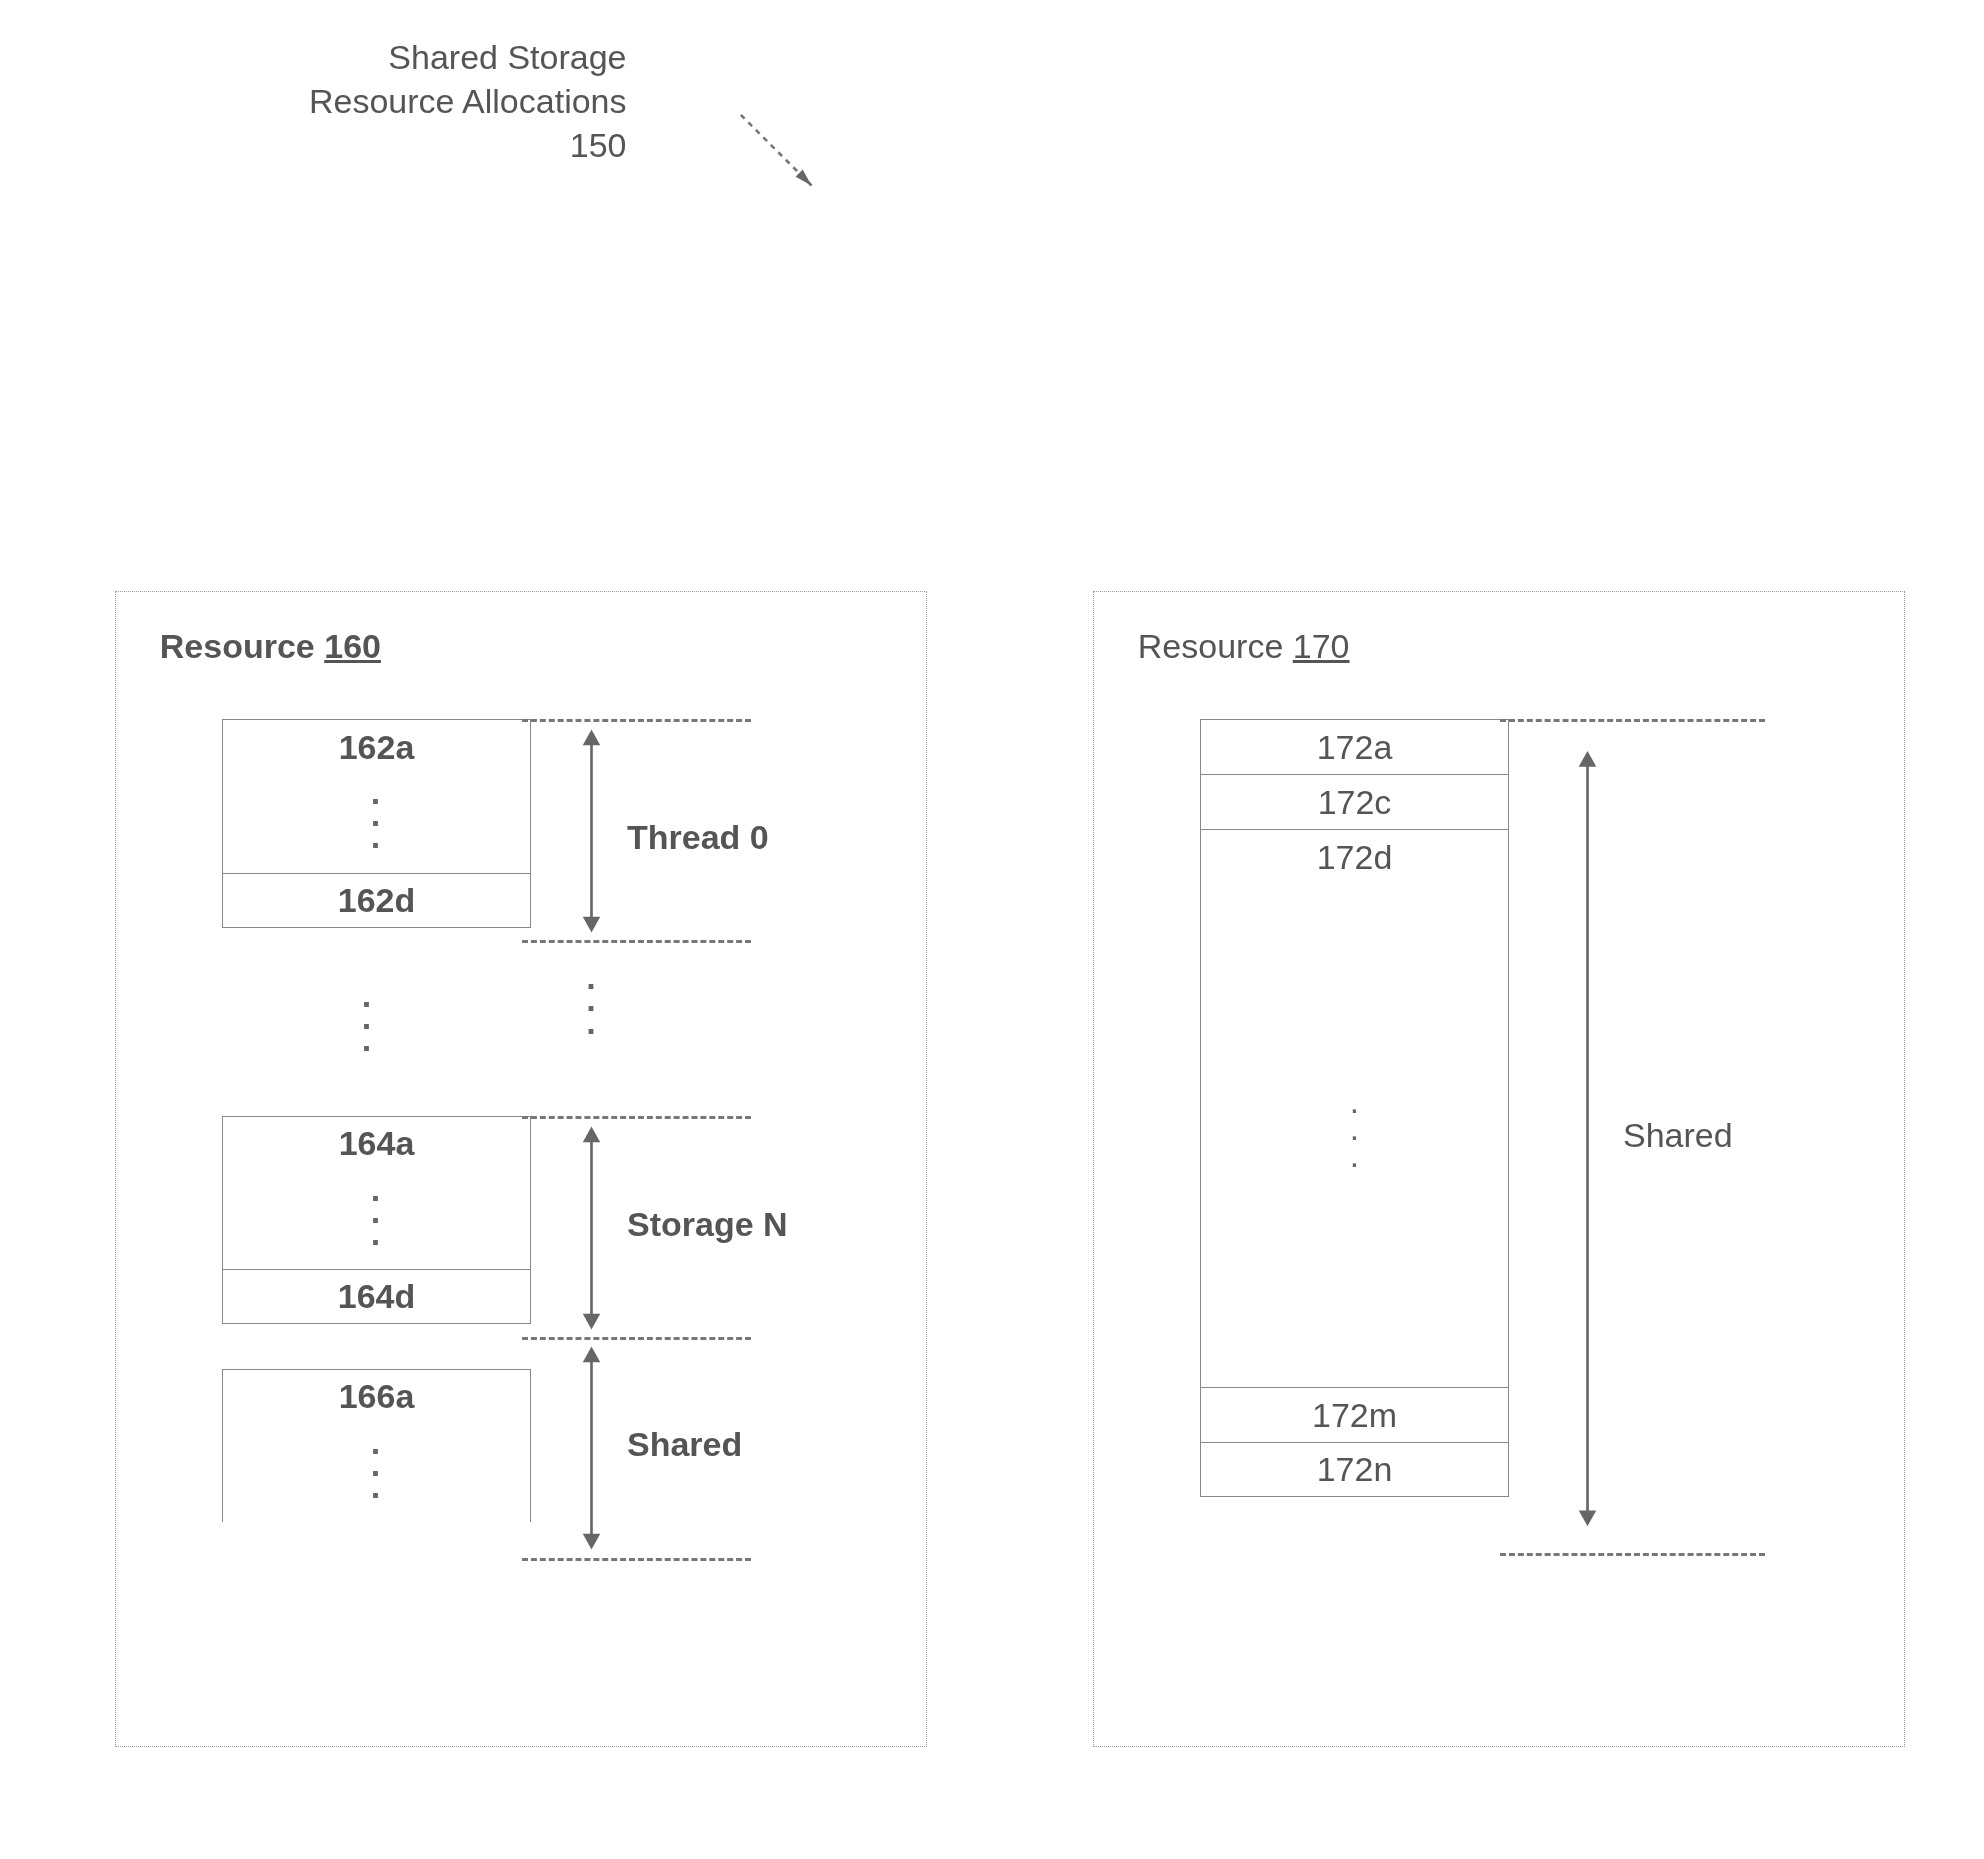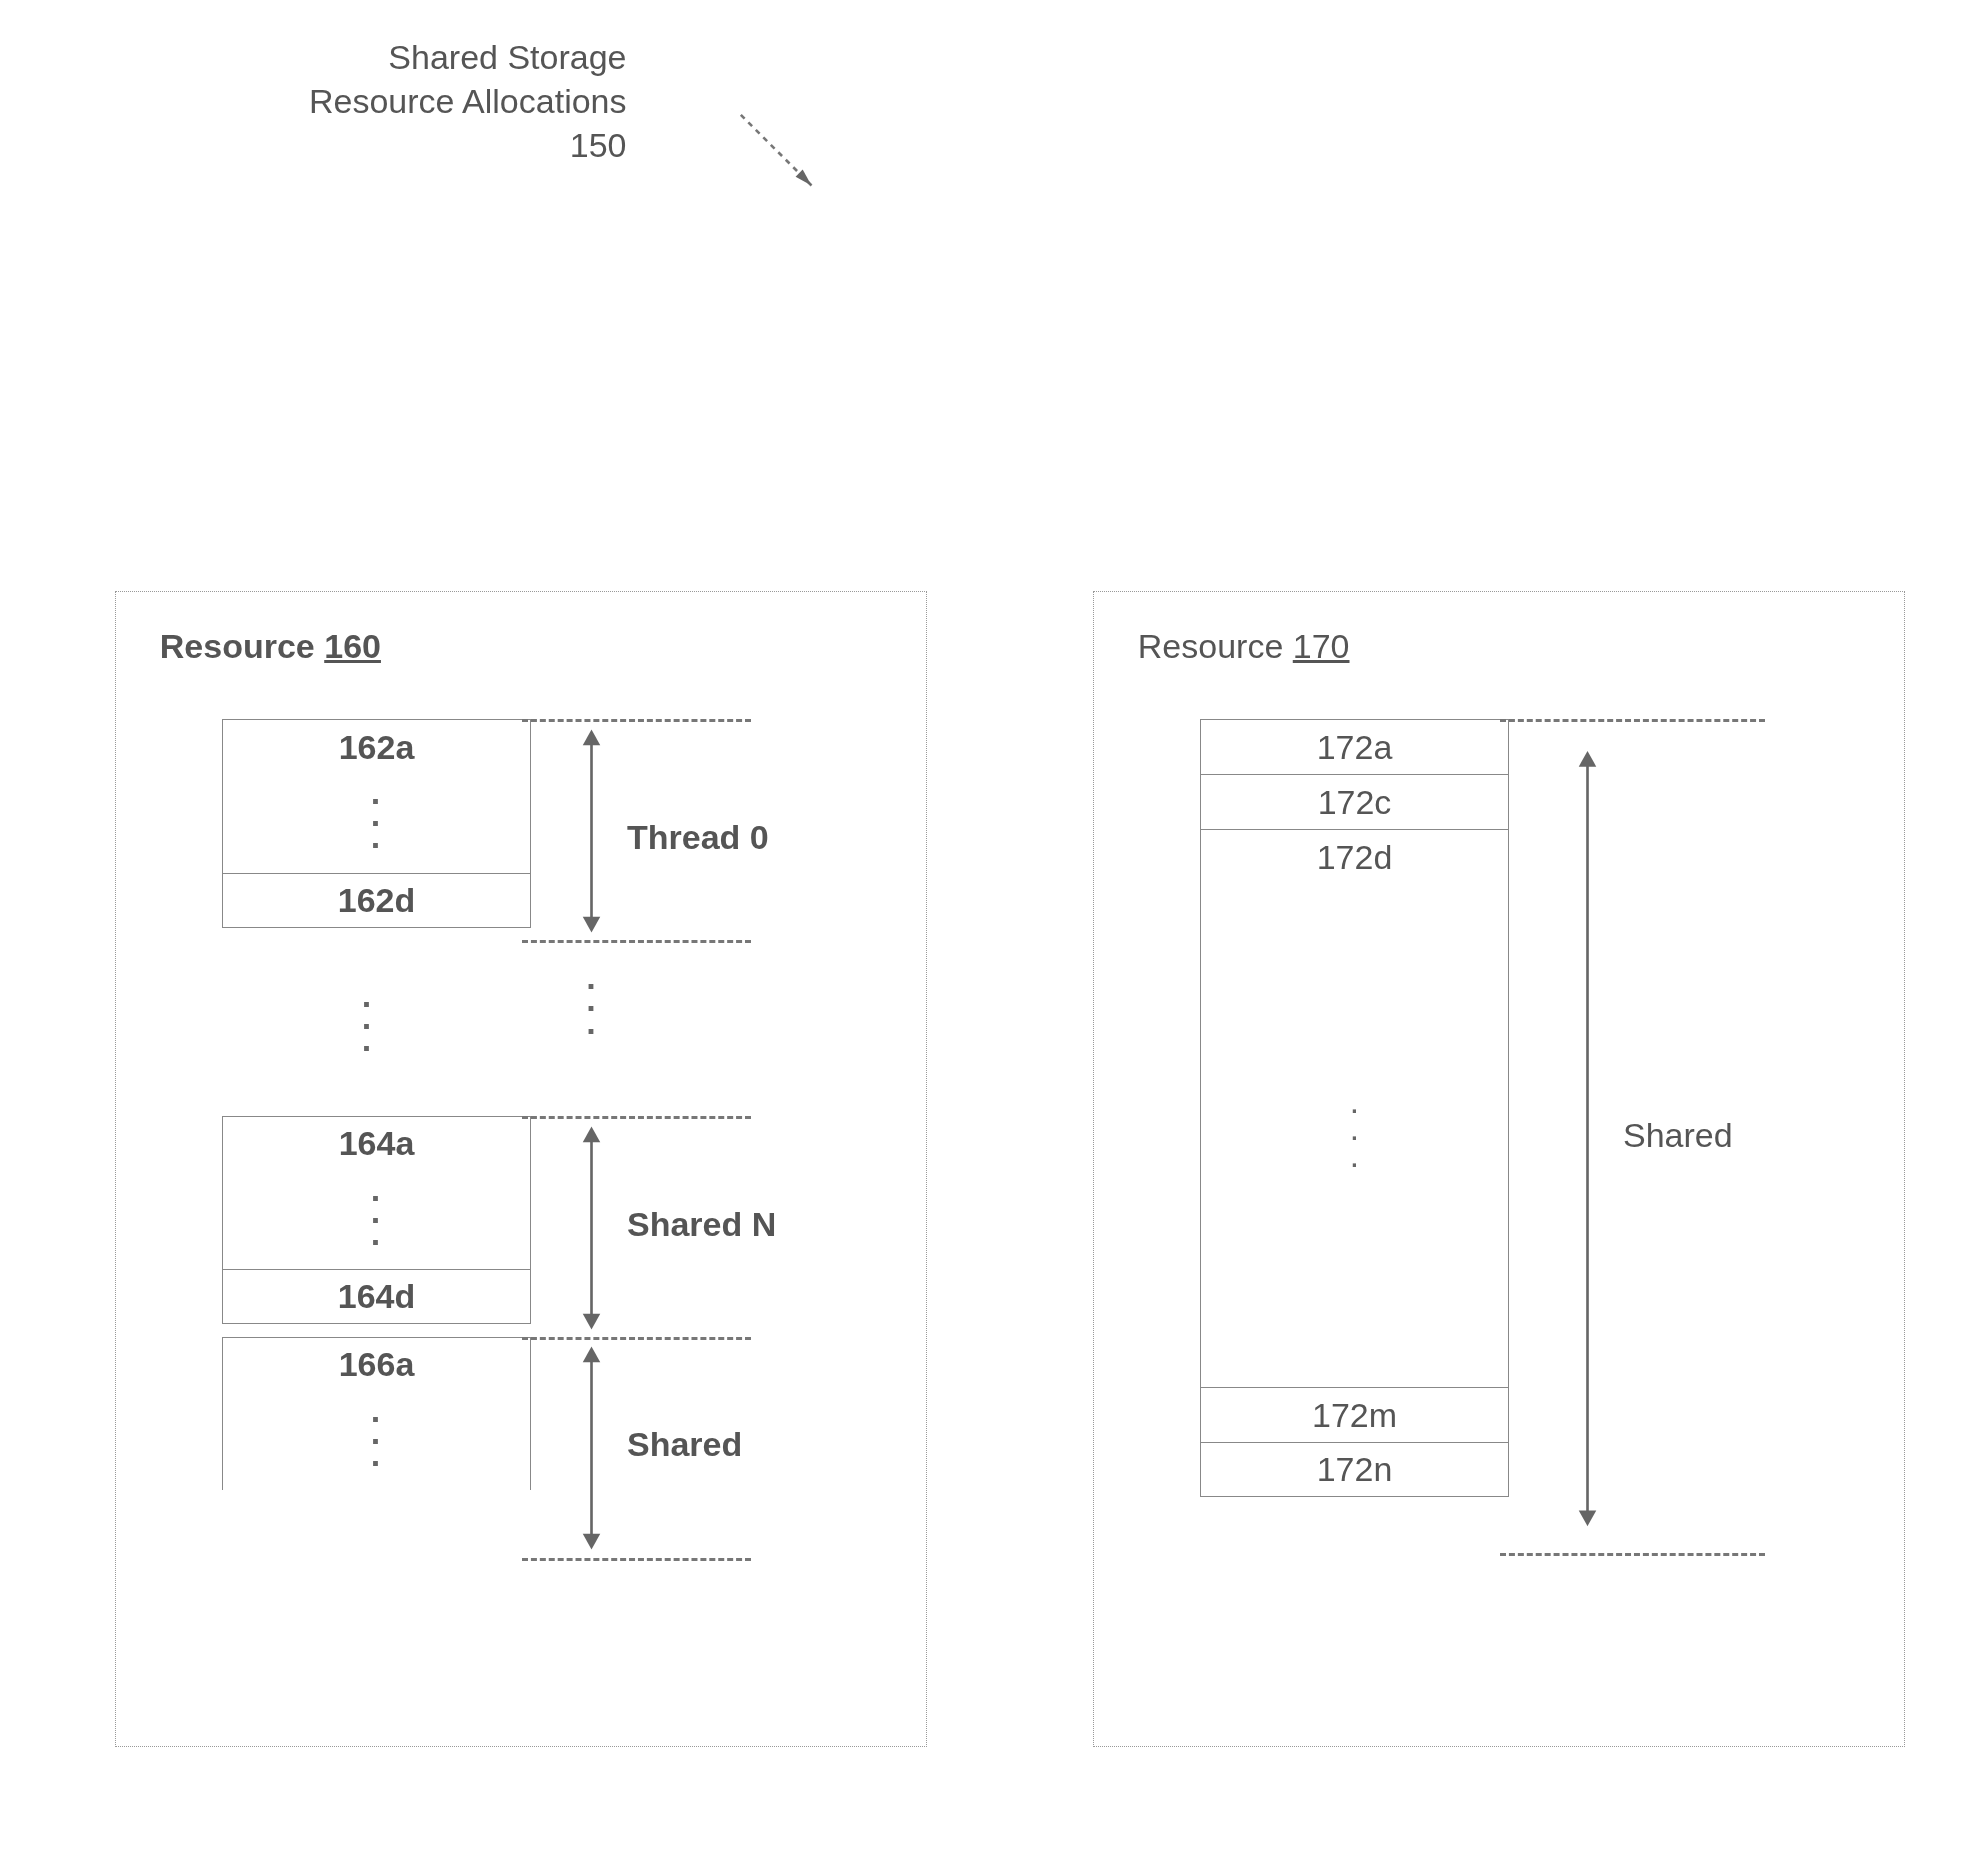--- a/index.html
+++ b/index.html
@@ -120,21 +120,21 @@
       <div class="cell">162d</div>
     </div>
     <div style="position:absolute; left:71px; width:291px; top:265px;">
       <div class="vdots-free" style="padding:35px 0;">·<br>·<br>·</div>
     </div>
     <div class="cell-stack" style="top:423px;">
       <div class="cell">164a</div>
       <div class="vdots">·<br>·<br>·</div>
       <div class="cell">164d</div>
     </div>
-    <div class="cell-stack" style="top:644px;border-radius:10px;">
+    <div class="cell-stack" style="top:676px;border-radius:10px;">
       <div class="cell">166a</div>
       <div class="vdots">·<br>·<br>·</div>
     </div>
 
     <div class="dashed-line" style="left:371px; width:229px; top:26.5px;"></div>
     <div class="dashed-line" style="left:371px; width:229px; top:247px;"></div>
     <div class="dashed-line" style="left:371px; width:229px; top:423px;"></div>
     <div class="dashed-line" style="left:371px; width:229px; top:644px;"></div>
     <div class="dashed-line" style="left:371px; width:229px; top:865px;"></div>
 
@@ -147,21 +147,21 @@
 
     <div style="position:absolute; left:432px; top:265px; width:17.6px;">
       <div class="vdots-free" style="padding:17.6px 0;">·<br>·<br>·</div>
     </div>
 
     <svg class="arrow-v" style="left:423px; top:431px;" width="35" height="208" viewBox="0 0 40 236">
       <line x1="20" y1="14" x2="20" y2="222" stroke="#666" stroke-width="3"></line>
       <polygon points="20,2 10,20 30,20" fill="#666"></polygon>
       <polygon points="20,234 10,216 30,216" fill="#666"></polygon>
     </svg>
-    <div class="label-text" style="left:476px; top:512px;">Shared N</div>
+    <div class="label-text" style="left:476px; top:512px;">Storage N</div>
 
     <svg class="arrow-v" style="left:423px; top:651px;" width="35" height="208" viewBox="0 0 40 236">
       <line x1="20" y1="14" x2="20" y2="222" stroke="#666" stroke-width="3"></line>
       <polygon points="20,2 10,20 30,20" fill="#666"></polygon>
       <polygon points="20,234 10,216 30,216" fill="#666"></polygon>
     </svg>
     <div class="label-text" style="left:476px; top:732px;">Shared</div>
   </div>
 </div>
 

